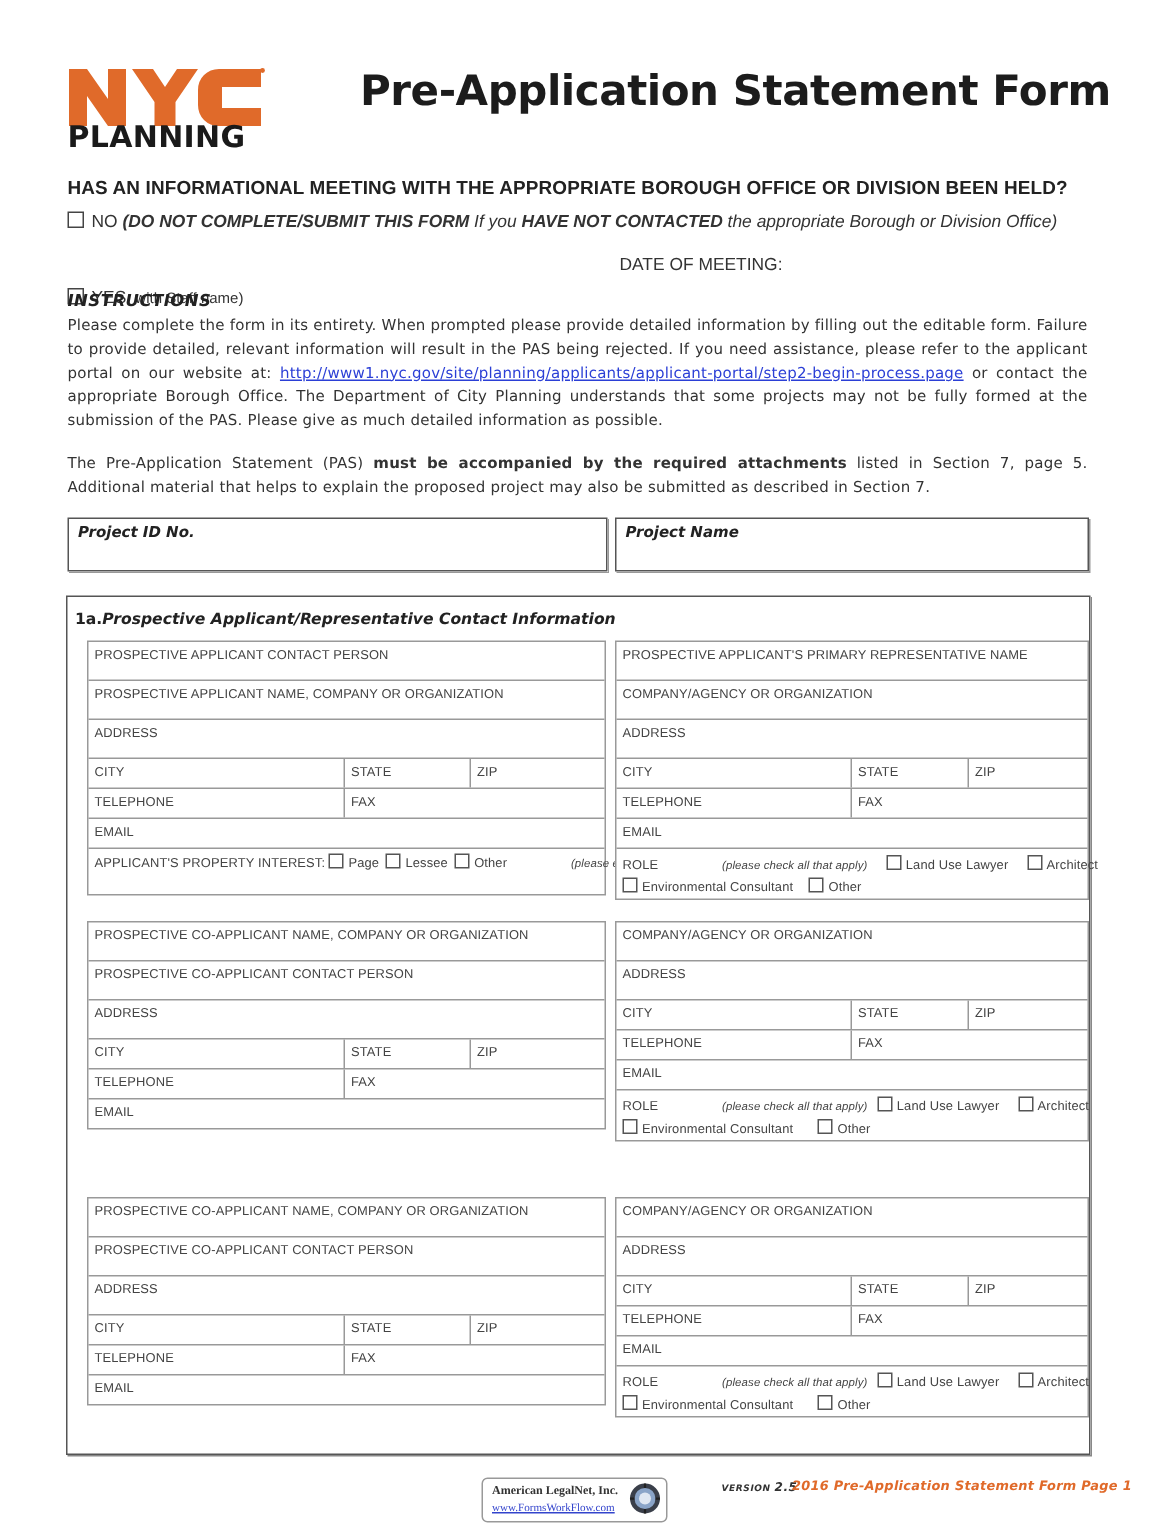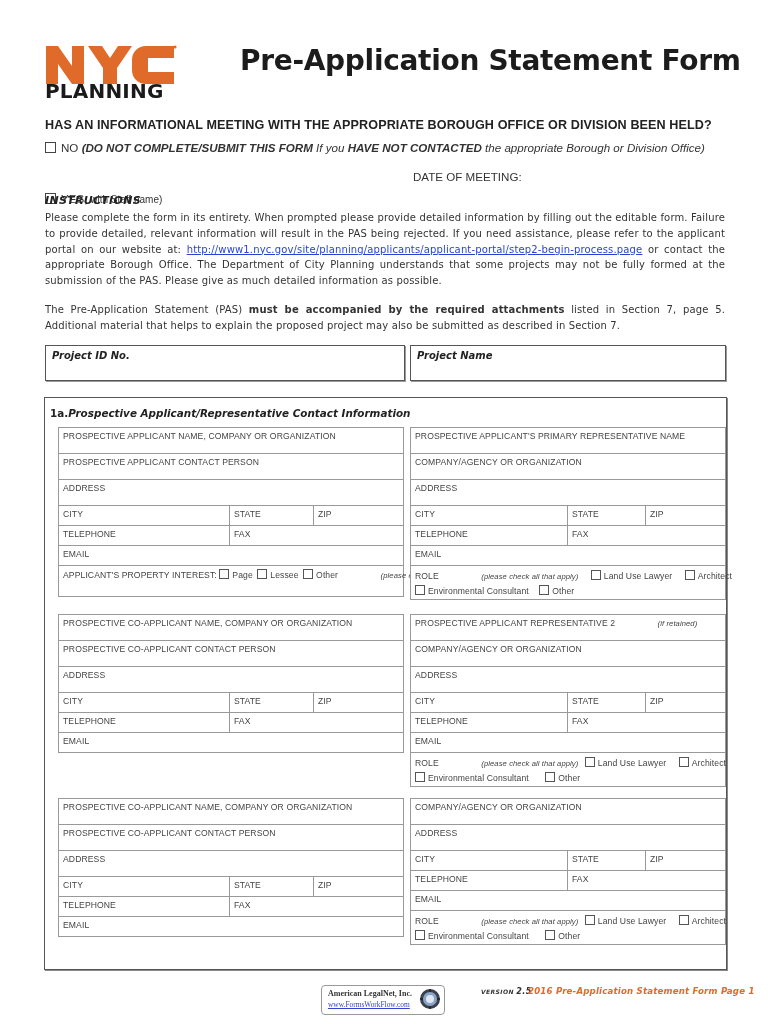--- a/index.html
+++ b/index.html
@@ -101,24 +101,24 @@
 </div>
 <div class="abs proj-box proj-name">
   <span class="proj-label">Project Name</span>
 </div>
 
 <div class="abs section"></div>
 <div class="abs section-title"><b>1a.</b><i>Prospective Applicant/Representative Contact Information</i></div>
 
 <div class="abs grid" style="left:58px; top:427px; width:344px;">
   <div class="row r-tall">
+      <div class="cell" style="left:0;right:0;">PROSPECTIVE APPLICANT CONTACT PERSON</div>
+    </div>
+  <div class="row r-tall">
       <div class="cell" style="left:0;right:0;">PROSPECTIVE APPLICANT NAME, COMPANY OR ORGANIZATION</div>
-    </div>
-  <div class="row r-tall">
-      <div class="cell" style="left:0;right:0;">PROSPECTIVE APPLICANT CONTACT PERSON</div>
     </div>
   <div class="row r-tall">
       <div class="cell" style="left:0;right:0;">ADDRESS</div>
     </div>
   <div class="row r-mid">
     <div class="cell" style="left:0;width:170px;">CITY</div>
     <div class="cell div" style="left:170px;width:84px;">STATE</div>
     <div class="cell div" style="left:254px;right:0;">ZIP</div>
   </div>
   <div class="row r-mid">
@@ -190,23 +190,20 @@
   <div class="row r-mid">
     <div class="cell" style="left:0;width:170px;">TELEPHONE</div>
     <div class="cell div" style="left:170px;right:0;">FAX</div>
   </div>
   <div class="row r-mid">
       <div class="cell" style="left:0;right:0;">EMAIL</div>
     </div>
 </div>
 
 <div class="abs grid" style="left:410px; top:614px; width:314px;">
-  <div class="row r-tall">
-      <div class="cell" style="left:0;right:0;"><span>PROSPECTIVE APPLICANT REPRESENTATIVE 2</span> <span class="ital-note">(if retained)</span></div>
-    </div>
   <div class="row r-tall">
       <div class="cell" style="left:0;right:0;">COMPANY/AGENCY OR ORGANIZATION</div>
     </div>
   <div class="row r-tall">
       <div class="cell" style="left:0;right:0;">ADDRESS</div>
     </div>
   <div class="row r-mid">
     <div class="cell" style="left:0;width:156px;">CITY</div>
     <div class="cell div" style="left:156px;width:78px;">STATE</div>
     <div class="cell div" style="left:234px;right:0;">ZIP</div>

